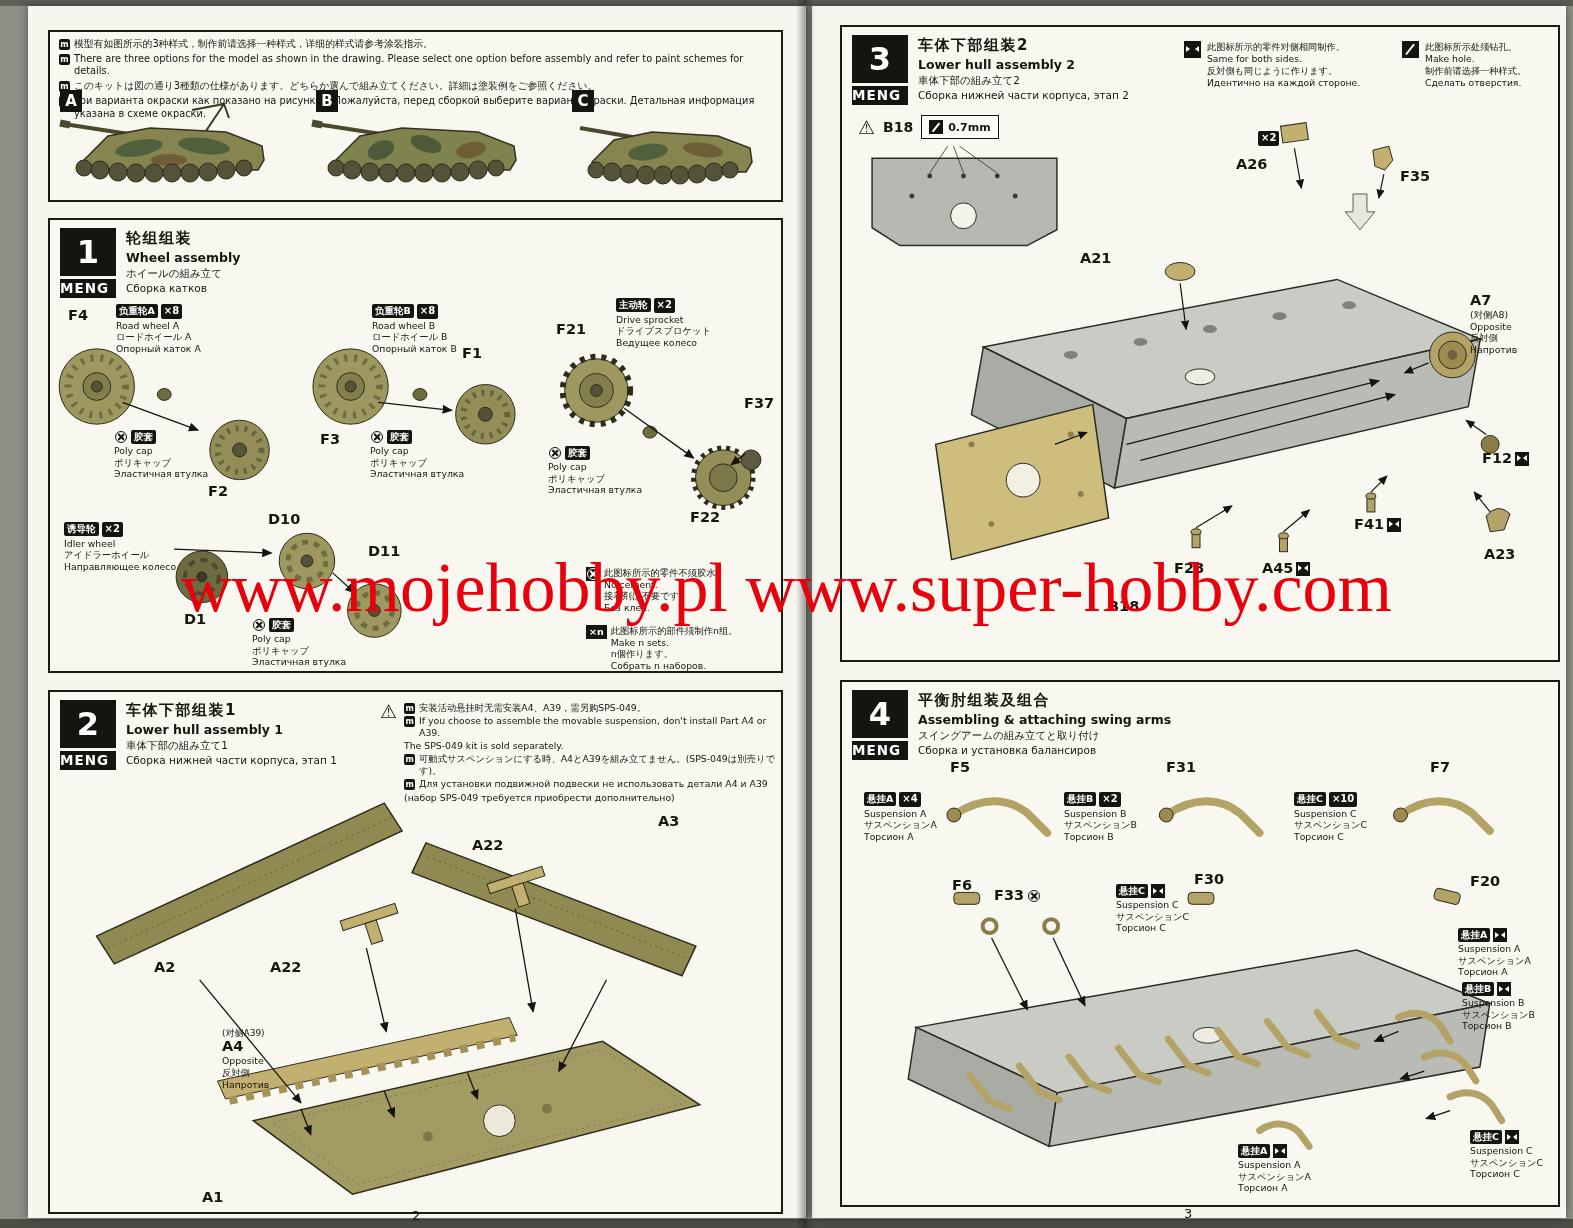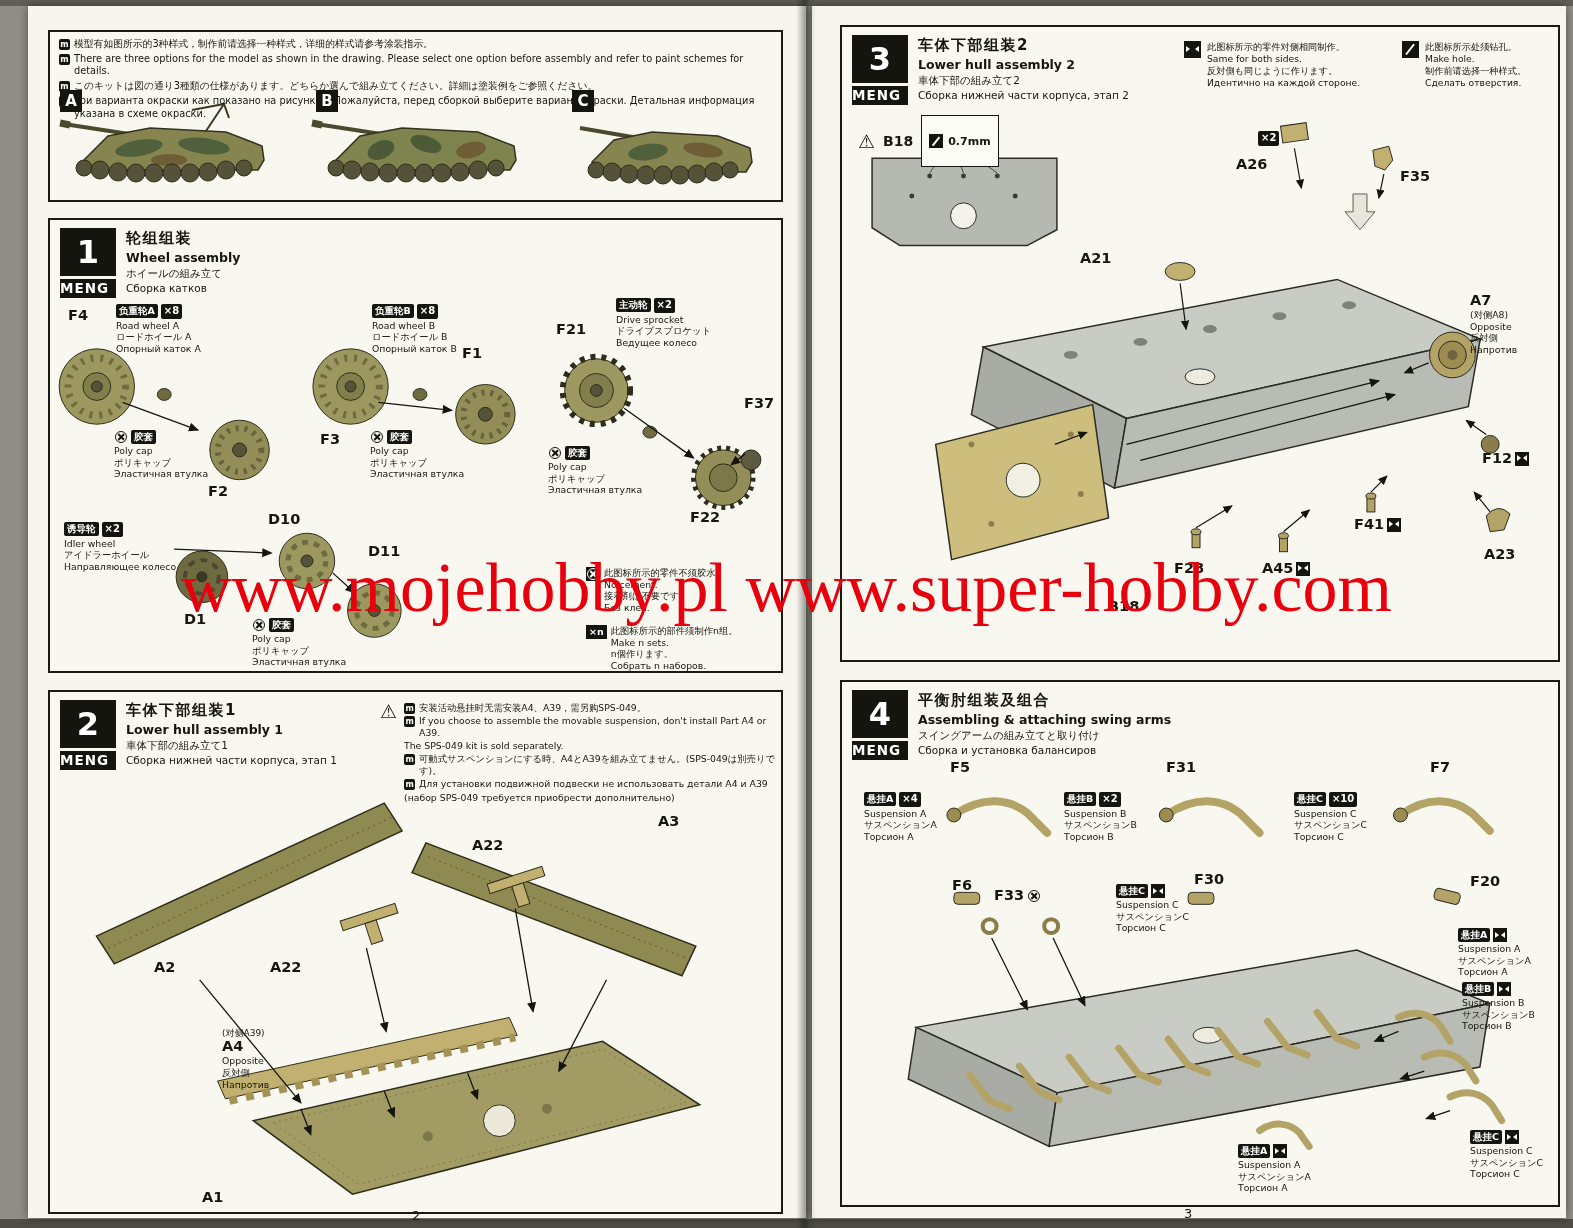--- a/index.html
+++ b/index.html
@@ -52,21 +52,21 @@
 .icn.big{width:17px;height:17px;}
 .icn.big .dr{left:7px;height:13px;}
 .icn.big.bowtie .bt1{top:5px;}
 .icn.big.bowtie .bt2{top:5px;}
 .warn-tri{font-size:19px;line-height:1;flex:0 0 auto;}
 .warn2{position:absolute;left:330px;top:10px;width:398px;display:flex;gap:7px;z-index:5;}
 .warn2 .mline{font-size:9.3px;margin-bottom:1px;}
 .hlegend{position:absolute;display:flex;gap:6px;font-size:9.2px;line-height:1.3;z-index:5;}
 .drillnote{position:absolute;left:16px;top:88px;display:flex;align-items:center;gap:8px;z-index:5;}
 .dn-part{font-weight:bold;font-size:14px;}
-.dn-box{display:flex;align-items:center;gap:5px;border:1.3px solid #15150f;background:#fcfcf7;padding:18px 7px;}
+.dn-box{display:flex;align-items:center;gap:5px;border:1.3px solid #15150f;background:#fcfcf7;padding:4px 7px;}
 .dn-size{font-weight:bold;font-size:11px;}
 .pgnum{position:absolute;font-size:13px;z-index:3;}
 #watermark{position:absolute;left:0;right:0;top:548px;z-index:9;text-align:center;white-space:nowrap;font-family:"Liberation Serif","DejaVu Serif",serif;font-size:70px;color:#e8000d;}
 </style>
 </head>
 <body>
 
 <div class="edge-top"></div>
 <div class="edge-bottom"></div>
 

